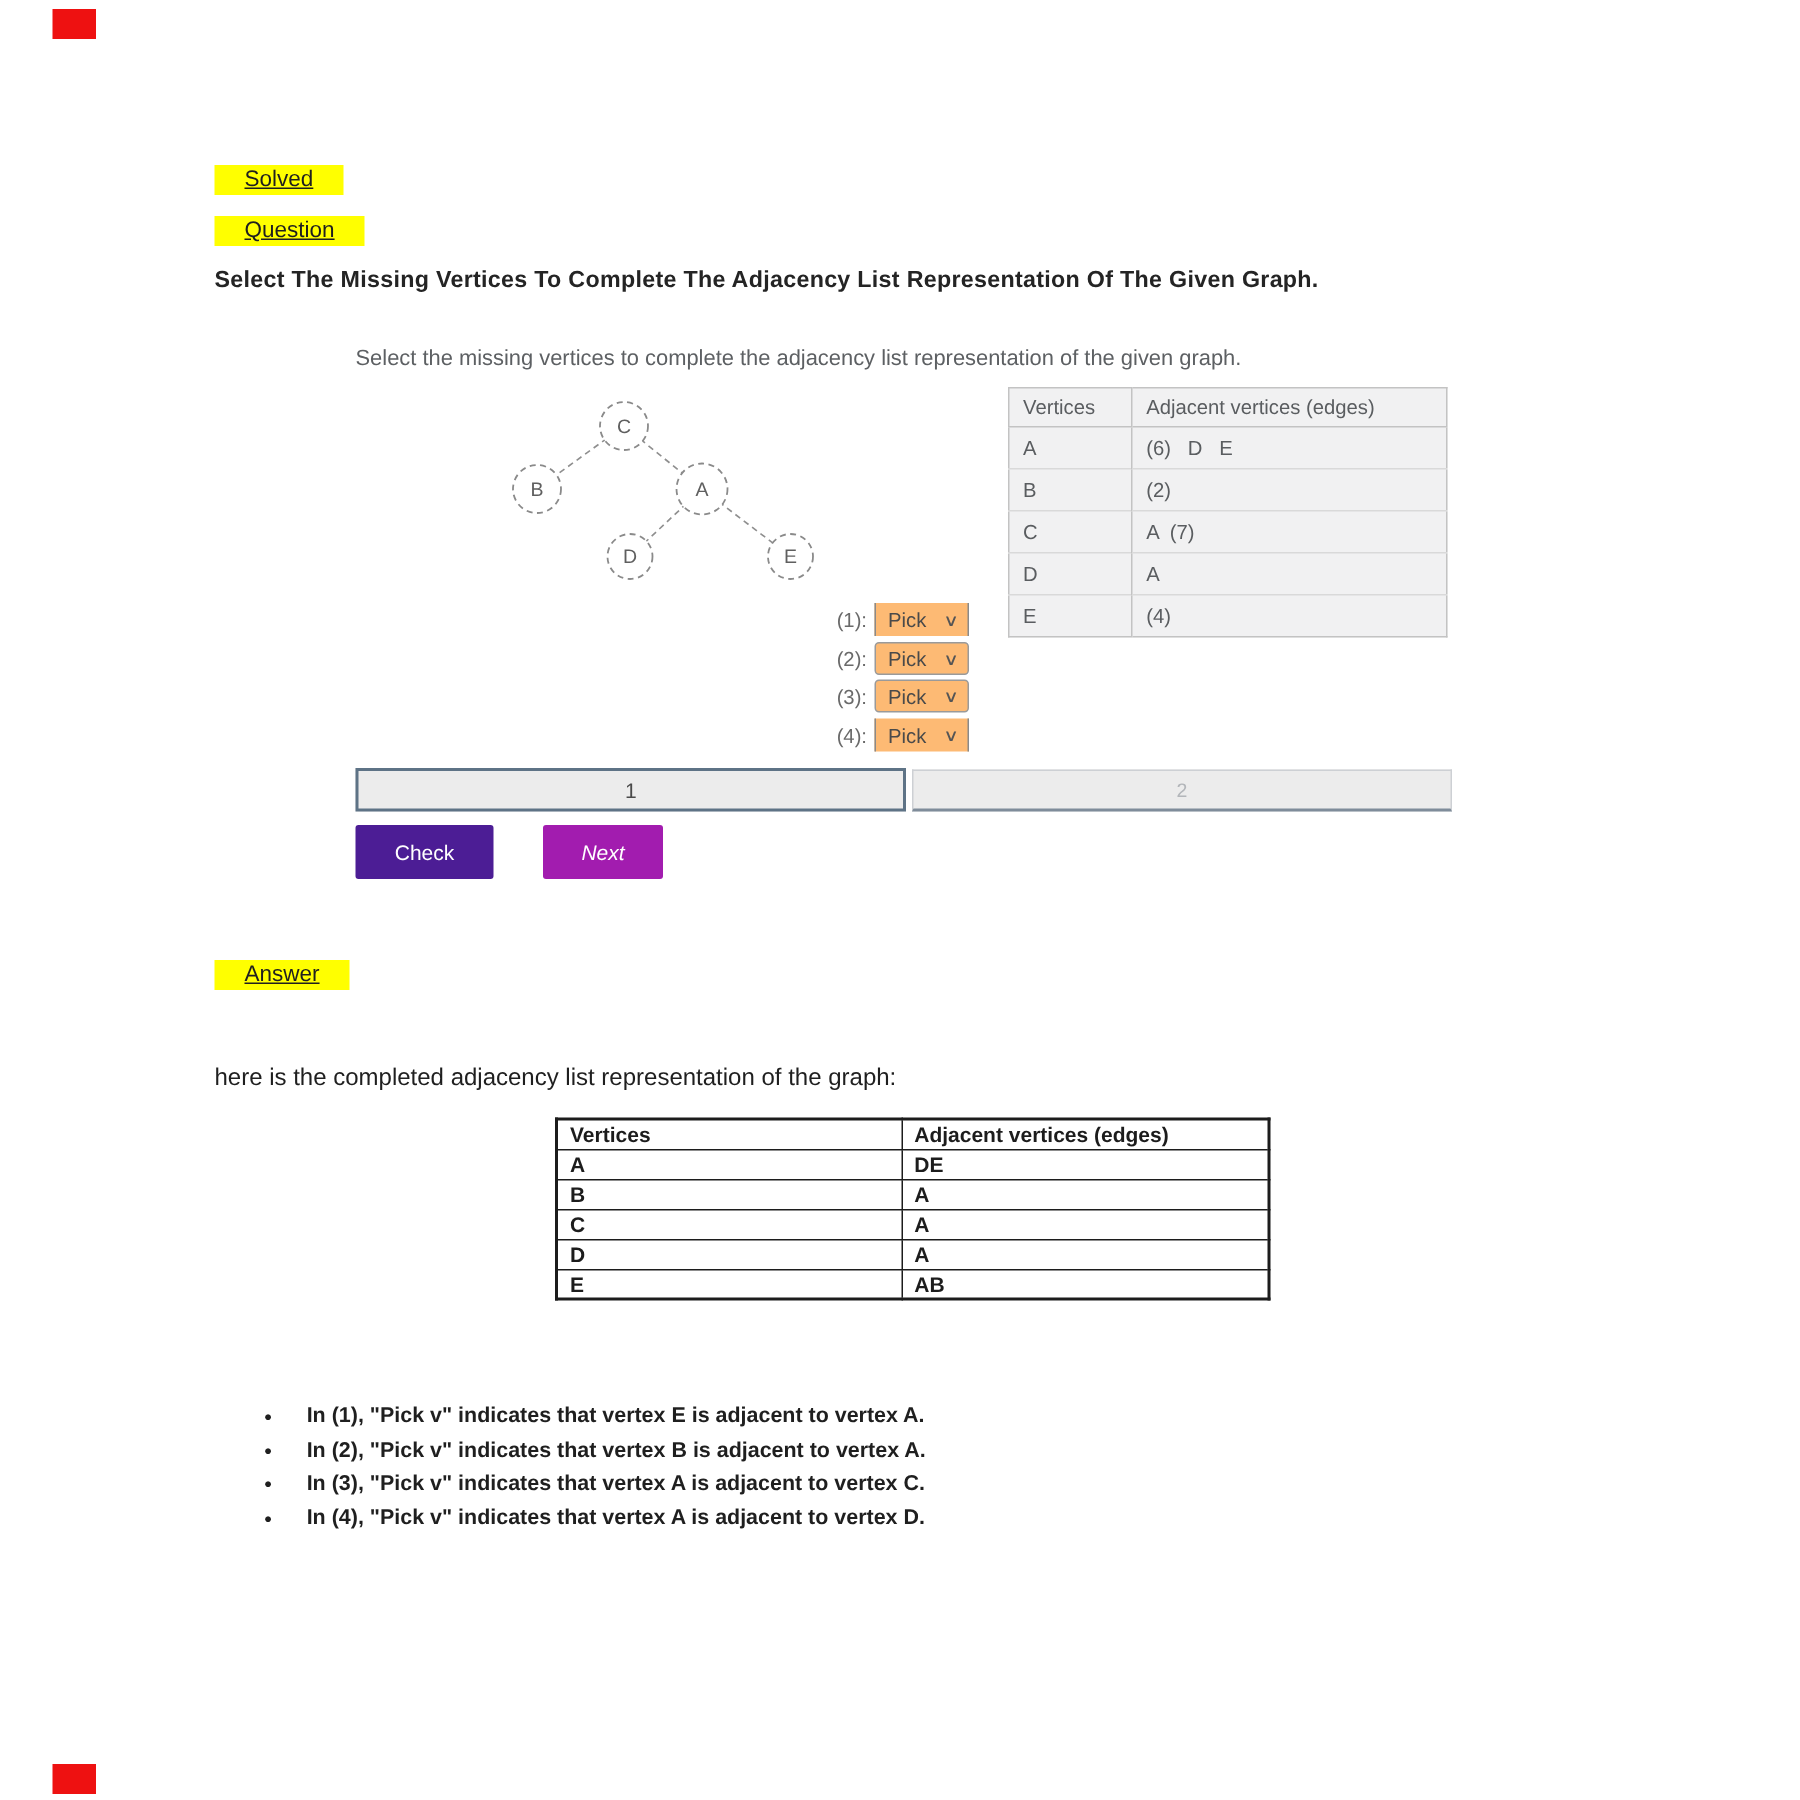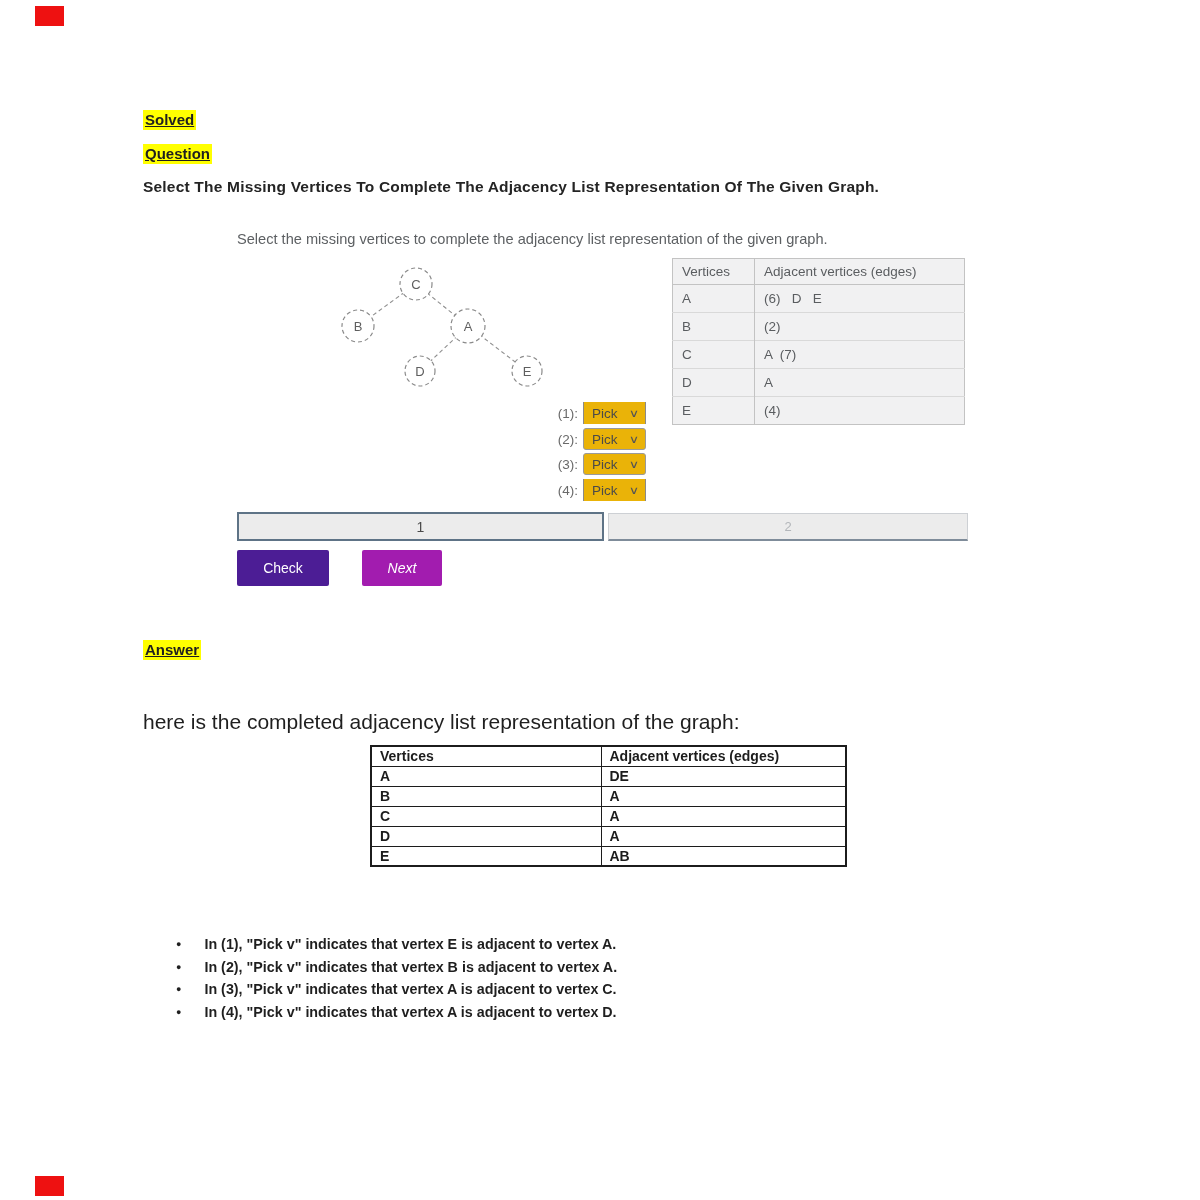--- a/index.html
+++ b/index.html
@@ -5,21 +5,21 @@
   * { margin:0; padding:0; box-sizing:border-box; }
   html,body { background:#ffffff; }
   body { font-family:"Liberation Sans", sans-serif; }
   .page { position:relative; width:1200px; height:1200px; background:#fff; overflow:hidden; }
 
   .redmark { position:absolute; width:29px; height:20px; background:#ee1111; }
   .redmark.top { left:35px; top:6px; }
   .redmark.bottom { left:35px; top:1176px; }
 
   .hl { position:absolute; background:#ffff00; color:#1f1f1f; font-size:15px;
-        font-weight:700; text-decoration:underline; padding:1px 2px; line-height:18px; }
+        font-weight:400; text-decoration:underline; padding:1px 20px; line-height:18px; }
   .hl-solved { left:143px; top:110px; }
   .hl-question { left:143px; top:144px;text-align:center; }
   .hl-answer { left:143px; top:640px;text-align:right; }
 
   .doc-title { position:absolute; left:143px; top:178px; width:900px;
                font-size:15.5px; font-weight:700; color:#242424; letter-spacing:.2px; }
 
   
   .quiz-instruction { position:absolute; left:237px; top:231px; width:760px;
                       font-size:14.6px; color:#5d6063; }
@@ -33,40 +33,40 @@
   .quiz-table th { font-weight:400; text-align:left; height:26px; padding:2px 9px;
                    border-bottom:1px solid #c3c3c3; white-space:pre; }
   .quiz-table td { height:28px; padding:2px 9px; white-space:pre; }
   .quiz-table .c2 { border-left:1px solid #c3c3c3; }
   .quiz-table tbody tr + tr td { border-top:1px solid #d9d9d9; }
 
   .dd-row { position:absolute; left:545px; height:22px; display:flex; align-items:center;
             font-size:13.5px; color:#6a6a6a; }
   .dd-label { width:33px; text-align:right; margin-right:5px; white-space:pre; }
   .pick { width:63px; height:22px; display:flex; align-items:center; justify-content:space-between;
-          padding:0 7px 0 8px; font-size:13.5px; color:#4a4a4a; background:#eab308; }
+          padding:0 7px 0 8px; font-size:13.5px; color:#4a4a4a; background:#fdba74; }
   .pick.boxed { border:1px solid #9a9a9a; border-radius:3px; }
   .pick.bars { border-left:1.5px solid #8a8a8a; border-right:1.5px solid #8a8a8a; }
   .pick .chev { font-size:11px; color:#555; transform:scaleX(1.3); }
 
   .page-tab-1 { position:absolute; left:237px; top:512px; width:367px; height:29px;
                 background:#ececec; border:2px solid #5e7386; color:#4a4a4a;
                 font-size:14px; display:flex; align-items:center; justify-content:center; }
   .page-tab-2 { position:absolute; left:608px; top:513px; width:360px; height:28px;
                 background:#ececec; border:1px solid #cdd0d4; border-bottom:2px solid #7f8c9a;
                 color:#b3b6ba; font-size:13px; display:flex; align-items:center; justify-content:center; }
 
   .btn { position:absolute; top:550px; height:36px; border:none; border-radius:2px;
          color:#ffffff; font-size:14px; font-family:"Liberation Sans",sans-serif;
          display:flex; align-items:center; justify-content:center; cursor:pointer; }
   .btn-check { left:237px; width:92px; background:#4c1d95; }
   .btn-next  { left:362px; width:80px; background:#a21caf;font-style:italic; }
 
   
-  .answer-intro { position:absolute; left:143px; top:710px; font-size:21px; color:#1f1f1f; }
+  .answer-intro { position:absolute; left:143px; top:710px; font-size:16px; color:#1f1f1f; }
 
   .ans-table { position:absolute; left:370px; top:745px; width:477px;
                border-collapse:collapse; font-size:14px; color:#1c1c1c; }
   .ans-table th, .ans-table td { border:1.5px solid #1c1c1c; text-align:left;
                padding:0 8px; height:20px; }
   .ans-table { border:2px solid #1c1c1c; }
   .ans-table th { font-weight:700; }
   .ans-table td { font-weight:600; }
   .ans-table .c1 { width:230px; }
 

